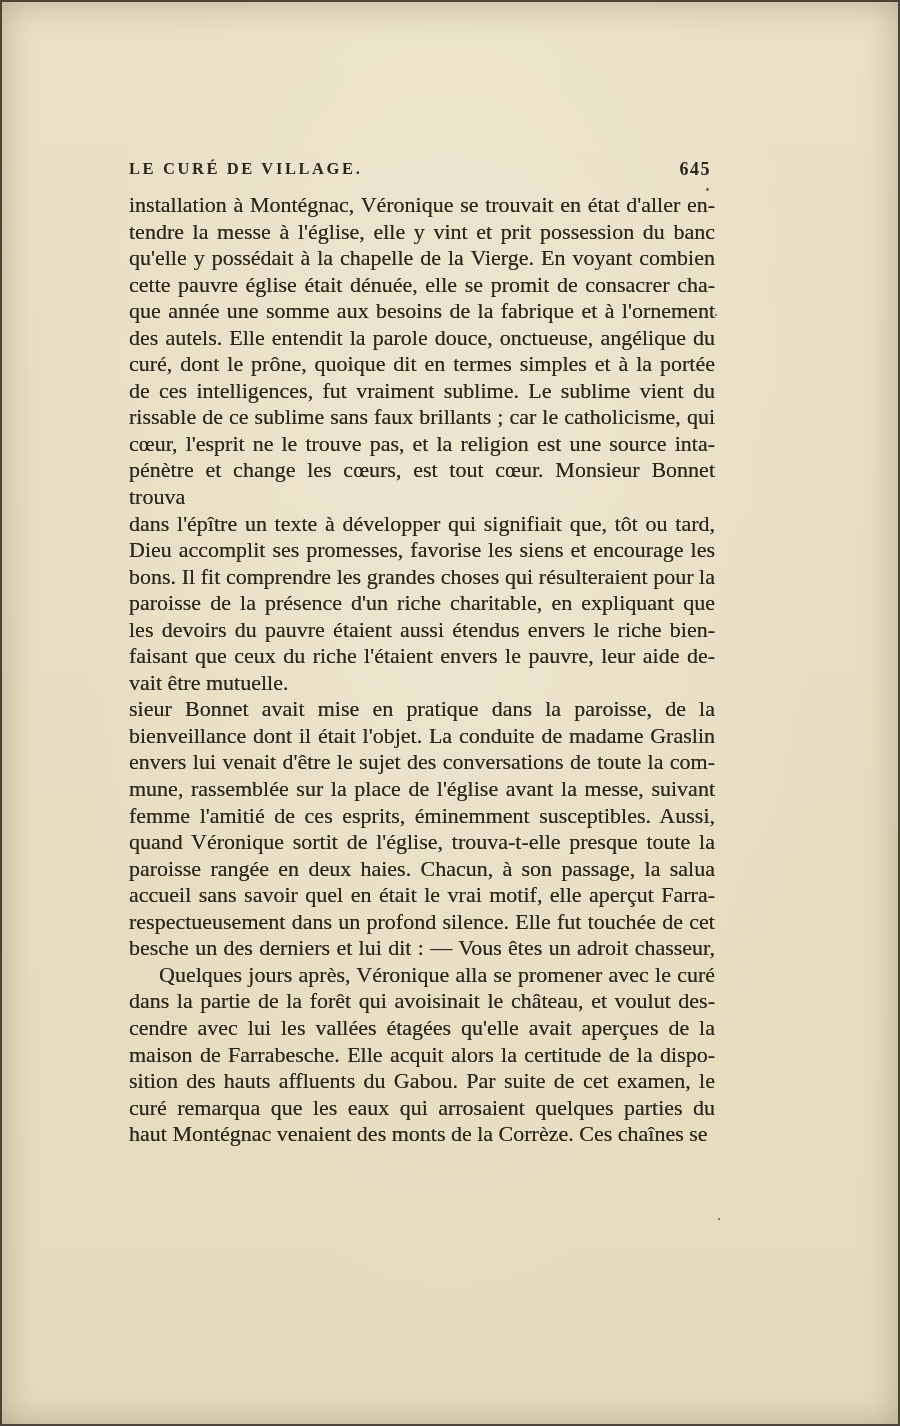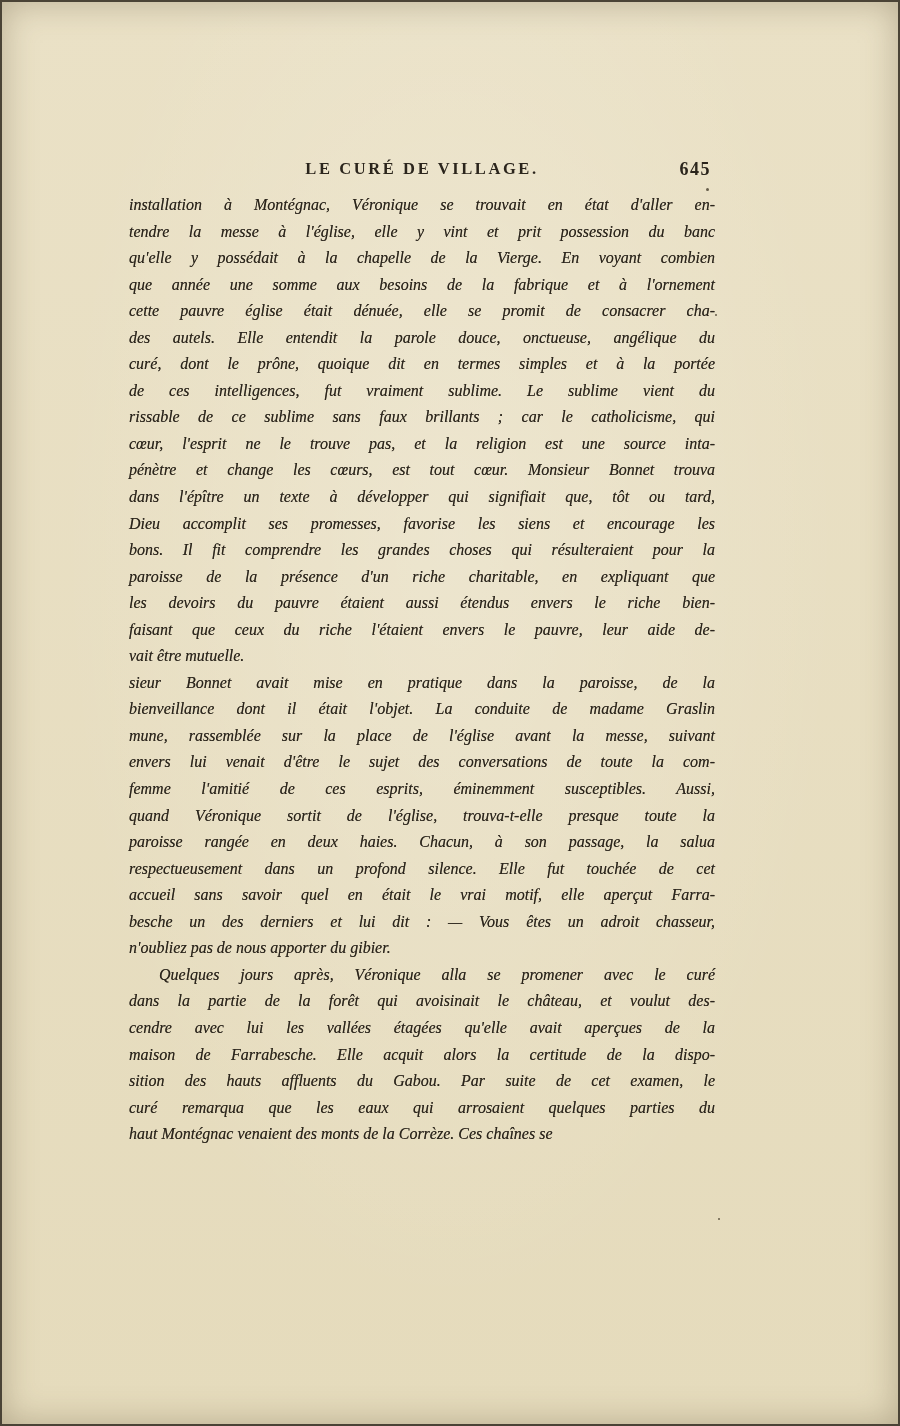--- a/index.html
+++ b/index.html
@@ -25,43 +25,42 @@
   }
   .header {
     position: absolute;
     left: 127px;
     top: 157px;
     width: 586px;
     height: 24px;
   }
   .header-title {
     display: block;
-    text-align: center;
+    text-align: left;
     font-weight: bold;
     font-size: 16.5px;
     letter-spacing: 2.6px;
     white-space: nowrap;
   }
   .page-number {
     position: absolute;
     right: 4px;
     top: 0;
     font-weight: bold;
     font-size: 18px;
     letter-spacing: 1.5px;
   }
   .text-block {
     position: absolute;
     left: 127px;
     top: 190px;
     width: 586px;
-    font-size: 16px;
+    font-size: 22px;
     line-height: 26.55px;
     text-shadow: 0 0 0.35px rgba(43,37,28,0.65);
-    font-style: italic;
   }
   .paragraph { margin: 0; }
   .line {
     text-align: justify;
     text-align-last: justify;
   }
   .line.last {
     text-align-last: left;
   }
   .line.indent {
@@ -83,48 +82,47 @@
   <div class="header">
     <span class="header-title">LE CURÉ DE VILLAGE.</span>
     <span class="page-number">645</span>
   </div>
 
   <div class="text-block">
       <div class="paragraph">
         <div class="line">installation à Montégnac, Véronique se trouvait en état d'aller en-</div>
         <div class="line">tendre la messe à l'église, elle y vint et prit possession du banc</div>
         <div class="line">qu'elle y possédait à la chapelle de la Vierge. En voyant combien</div>
+        <div class="line">cette pauvre église était dénuée, elle se promit de consacrer cha-</div>
         <div class="line">que année une somme aux besoins de la fabrique et à l'ornement</div>
-        <div class="line">cette pauvre église était dénuée, elle se promit de consacrer cha-</div>
         <div class="line">des autels. Elle entendit la parole douce, onctueuse, angélique du</div>
         <div class="line">curé, dont le prône, quoique dit en termes simples et à la portée</div>
         <div class="line">de ces intelligences, fut vraiment sublime. Le sublime vient du</div>
         <div class="line">rissable de ce sublime sans faux brillants ; car le catholicisme, qui</div>
         <div class="line">cœur, l'esprit ne le trouve pas, et la religion est une source inta-</div>
         <div class="line">pénètre et change les cœurs, est tout cœur. Monsieur Bonnet trouva</div>
         <div class="line">dans l'épître un texte à développer qui signifiait que, tôt ou tard,</div>
         <div class="line">Dieu accomplit ses promesses, favorise les siens et encourage les</div>
         <div class="line">bons. Il fit comprendre les grandes choses qui résulteraient pour la</div>
         <div class="line">paroisse de la présence d'un riche charitable, en expliquant que</div>
         <div class="line">les devoirs du pauvre étaient aussi étendus envers le riche bien-</div>
         <div class="line">faisant que ceux du riche l'étaient envers le pauvre, leur aide de-</div>
         <div class="line last">vait être mutuelle.</div>
       </div>
       <div class="paragraph">
         <div class="line">sieur Bonnet avait mise en pratique dans la paroisse, de la</div>
         <div class="line">bienveillance dont il était l'objet. La conduite de madame Graslin</div>
+        <div class="line">envers lui venait d'être le sujet des conversations de toute la com-</div>
         <div class="line">mune, rassemblée sur la place de l'église avant la messe, suivant</div>
-        <div class="line">envers lui venait d'être le sujet des conversations de toute la com-</div>
         <div class="line">femme l'amitié de ces esprits, éminemment susceptibles. Aussi,</div>
         <div class="line">quand Véronique sortit de l'église, trouva-t-elle presque toute la</div>
         <div class="line">paroisse rangée en deux haies. Chacun, à son passage, la salua</div>
+        <div class="line">accueil sans savoir quel en était le vrai motif, elle aperçut Farra-</div>
         <div class="line">respectueusement dans un profond silence. Elle fut touchée de cet</div>
-        <div class="line">accueil sans savoir quel en était le vrai motif, elle aperçut Farra-</div>
         <div class="line">besche un des derniers et lui dit : — Vous êtes un adroit chasseur,</div>
-        <div class="line last">n'oubliez pas de nous apporter du gibier.</div>
       </div>
       <div class="paragraph">
         <div class="line indent">Quelques jours après, Véronique alla se promener avec le curé</div>
         <div class="line">dans la partie de la forêt qui avoisinait le château, et voulut des-</div>
         <div class="line">cendre avec lui les vallées étagées qu'elle avait aperçues de la</div>
         <div class="line">maison de Farrabesche. Elle acquit alors la certitude de la dispo-</div>
         <div class="line">sition des hauts affluents du Gabou. Par suite de cet examen, le</div>
         <div class="line">curé remarqua que les eaux qui arrosaient quelques parties du</div>
         <div class="line last">haut Montégnac venaient des monts de la Corrèze. Ces chaînes se</div>
       </div>

